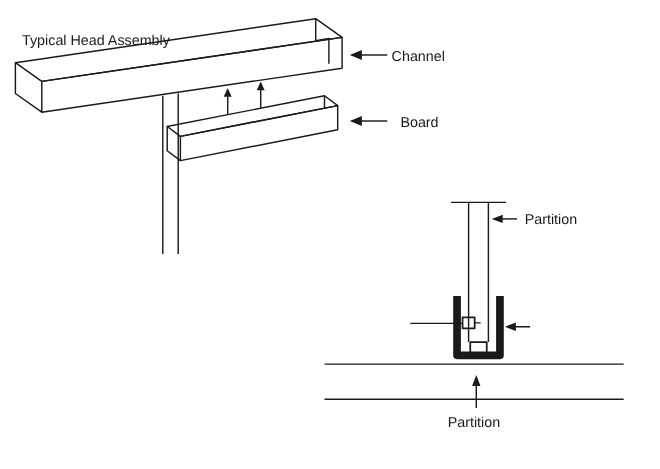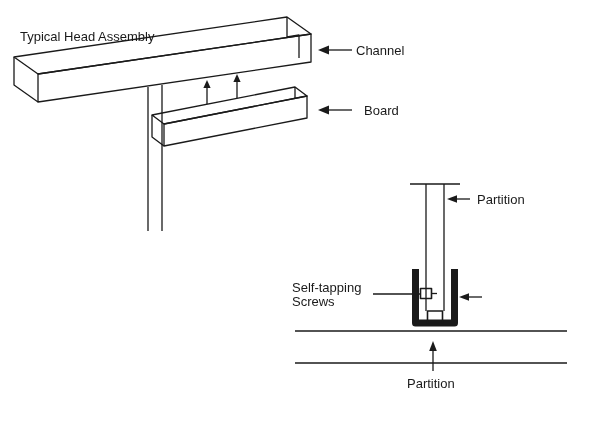--- a/index.html
+++ b/index.html
@@ -110,18 +110,16 @@
 
   <div class="label" style="left:20px; top:29px;">Typical Head Assembly</div>
 
   <div class="label" style="left:356px; top:43px;">Channel</div>
 
   <div class="label" style="left:364px; top:103px;">Board</div>
 
   <div class="label" style="left:477px; top:192px;">Partition</div>
 
 
-  <div class="label" style="left:292px; top:281px; line-height:14px;">Self-tapping
-Screws</div>
 
   <div class="label" style="left:407px; top:376px;">Partition</div>
 
 </div>
 
 </body></html>

